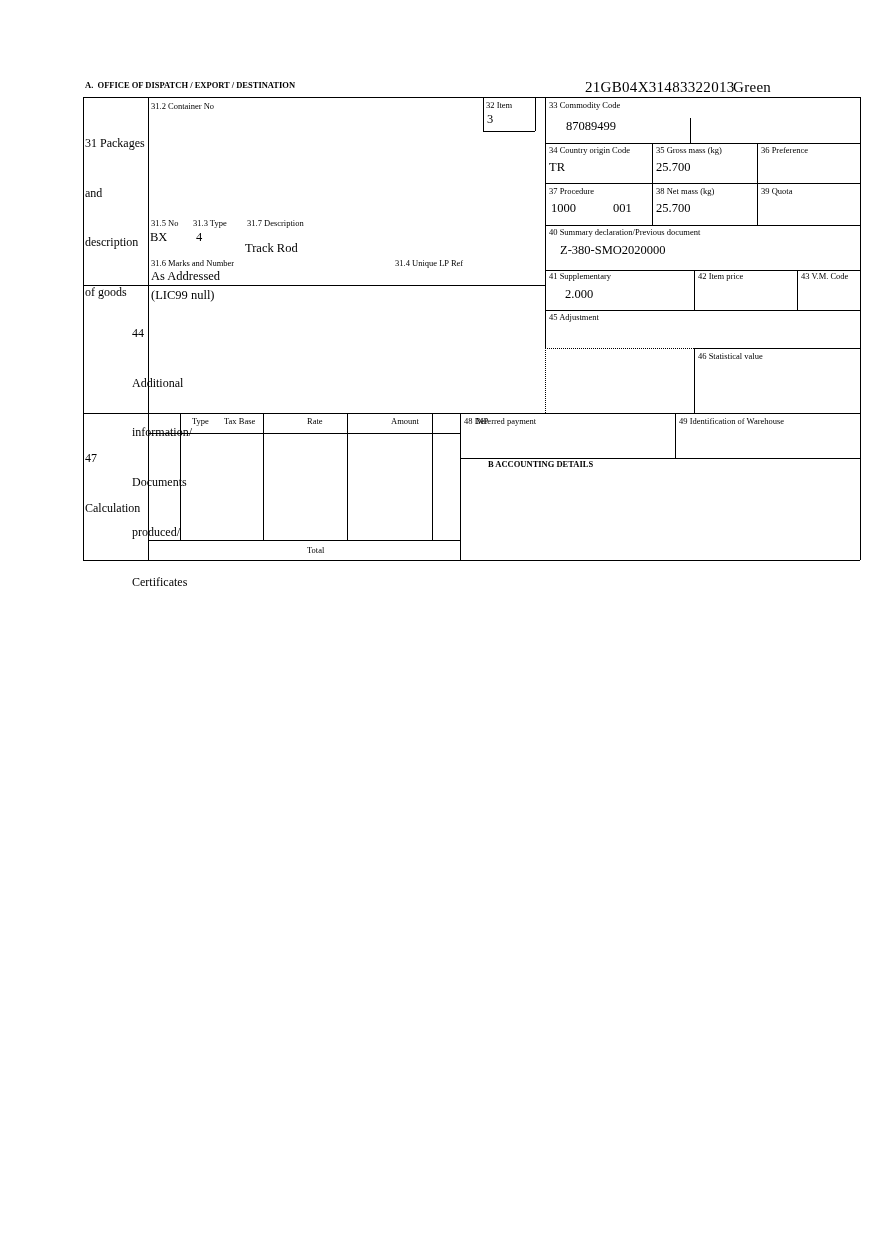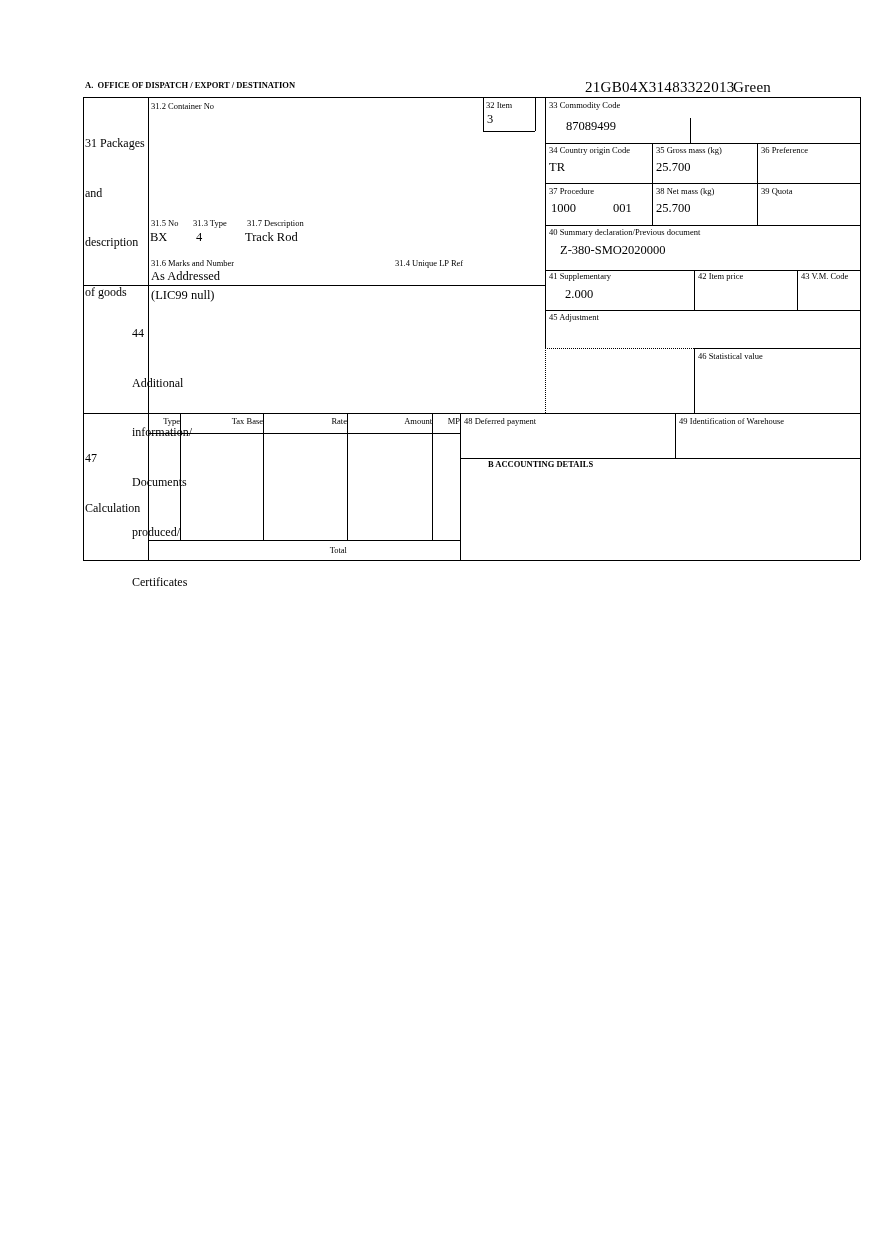--- a/index.html
+++ b/index.html
@@ -8,21 +8,21 @@
   .sheet { position:relative; width:882px; height:904px; background:#fff; overflow:hidden; }
   .h { position:absolute; height:0; border-top:1px solid #000; }
   .v { position:absolute; width:0; border-left:1px solid #000; }
   .h.dot { border-top:1px dotted #000; }
   .v.dot { border-left:1px dotted #000; }
   .t { position:absolute; white-space:pre; line-height:1.15; }
   .lbl { font-size:8.5px; }
   .val { font-size:12.5px; }
   .b { font-weight:bold; }
   .side div { font-size:12px; line-height:13px; }
-  .ctr { text-align:right; }
+  .ctr { text-align:left;padding-left:44px; }
   .ref { font-size:15px; letter-spacing:0.3px; }
 </style>
 </head>
 <body>
 
 <div class="sheet">
 
   <div class="t lbl b" style="left:85px; top:81px;">A.  OFFICE OF DISPATCH / EXPORT / DESTINATION</div>
   <div class="t ref" style="left:585px; top:79px;">21GB04X31483322013</div>
   <div class="t ref" style="left:733px; top:79px;">Green</div>
@@ -85,21 +85,21 @@
     <div>47</div>
     <div>Calculation</div>
   </div>
 
   <div class="t lbl" style="left:151px; top:102px;">31.2 Container No</div>
   <div class="t lbl" style="left:151px; top:219px;">31.5 No</div>
   <div class="t lbl" style="left:193px; top:219px;">31.3 Type</div>
   <div class="t lbl" style="left:247px; top:219px;">31.7 Description</div>
   <div class="t val" style="left:150px; top:230px;">BX</div>
   <div class="t val" style="left:196px; top:230px;">4</div>
-  <div class="t val" style="left:245px; top:230px;">Track Rod</div>
+  <div class="t val" style="left:245px; top:241px;">Track Rod</div>
   <div class="t lbl" style="left:151px; top:259px;">31.6 Marks and Number</div>
   <div class="t lbl" style="left:395px; top:259px;">31.4 Unique LP Ref</div>
   <div class="t val" style="left:151px; top:269px;">As Addressed</div>
 
   <div class="t lbl" style="left:486px; top:101px;">32 Item</div>
   <div class="t val" style="left:487px; top:112px;">3</div>
 
   <div class="t lbl" style="left:549px; top:101px;">33 Commodity Code</div>
   <div class="t val" style="left:566px; top:119px;">87089499</div>
 

